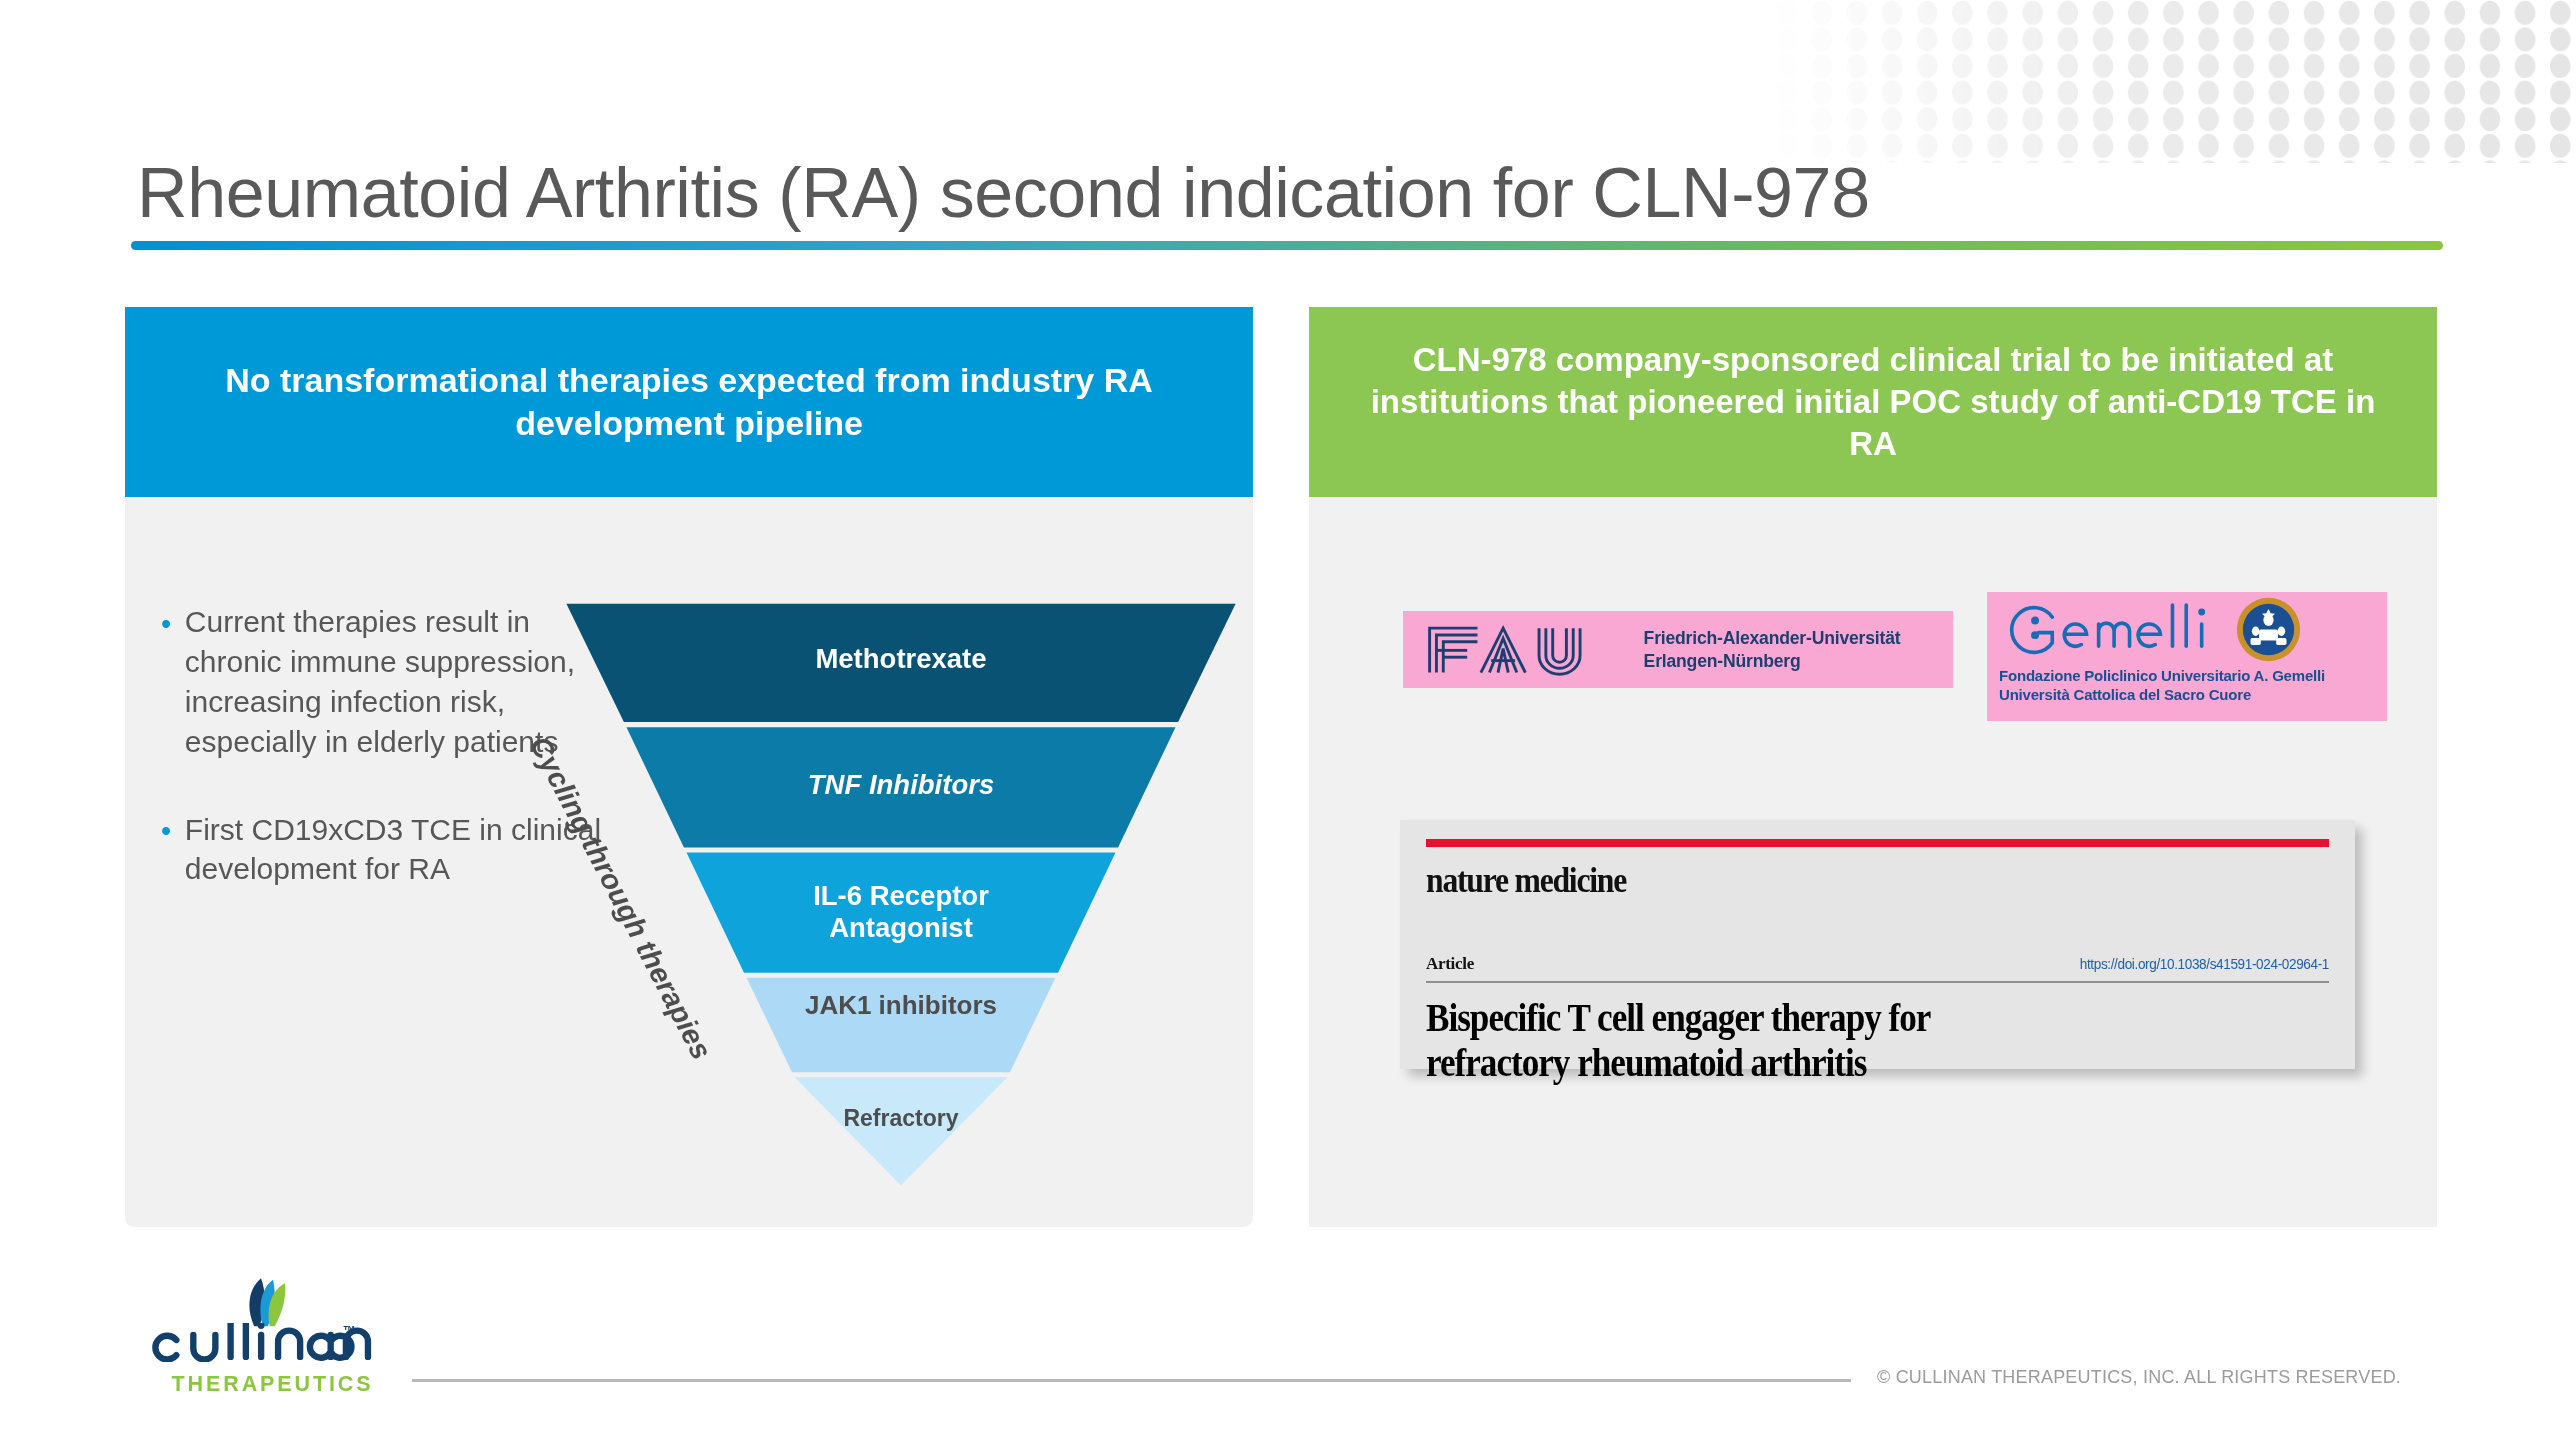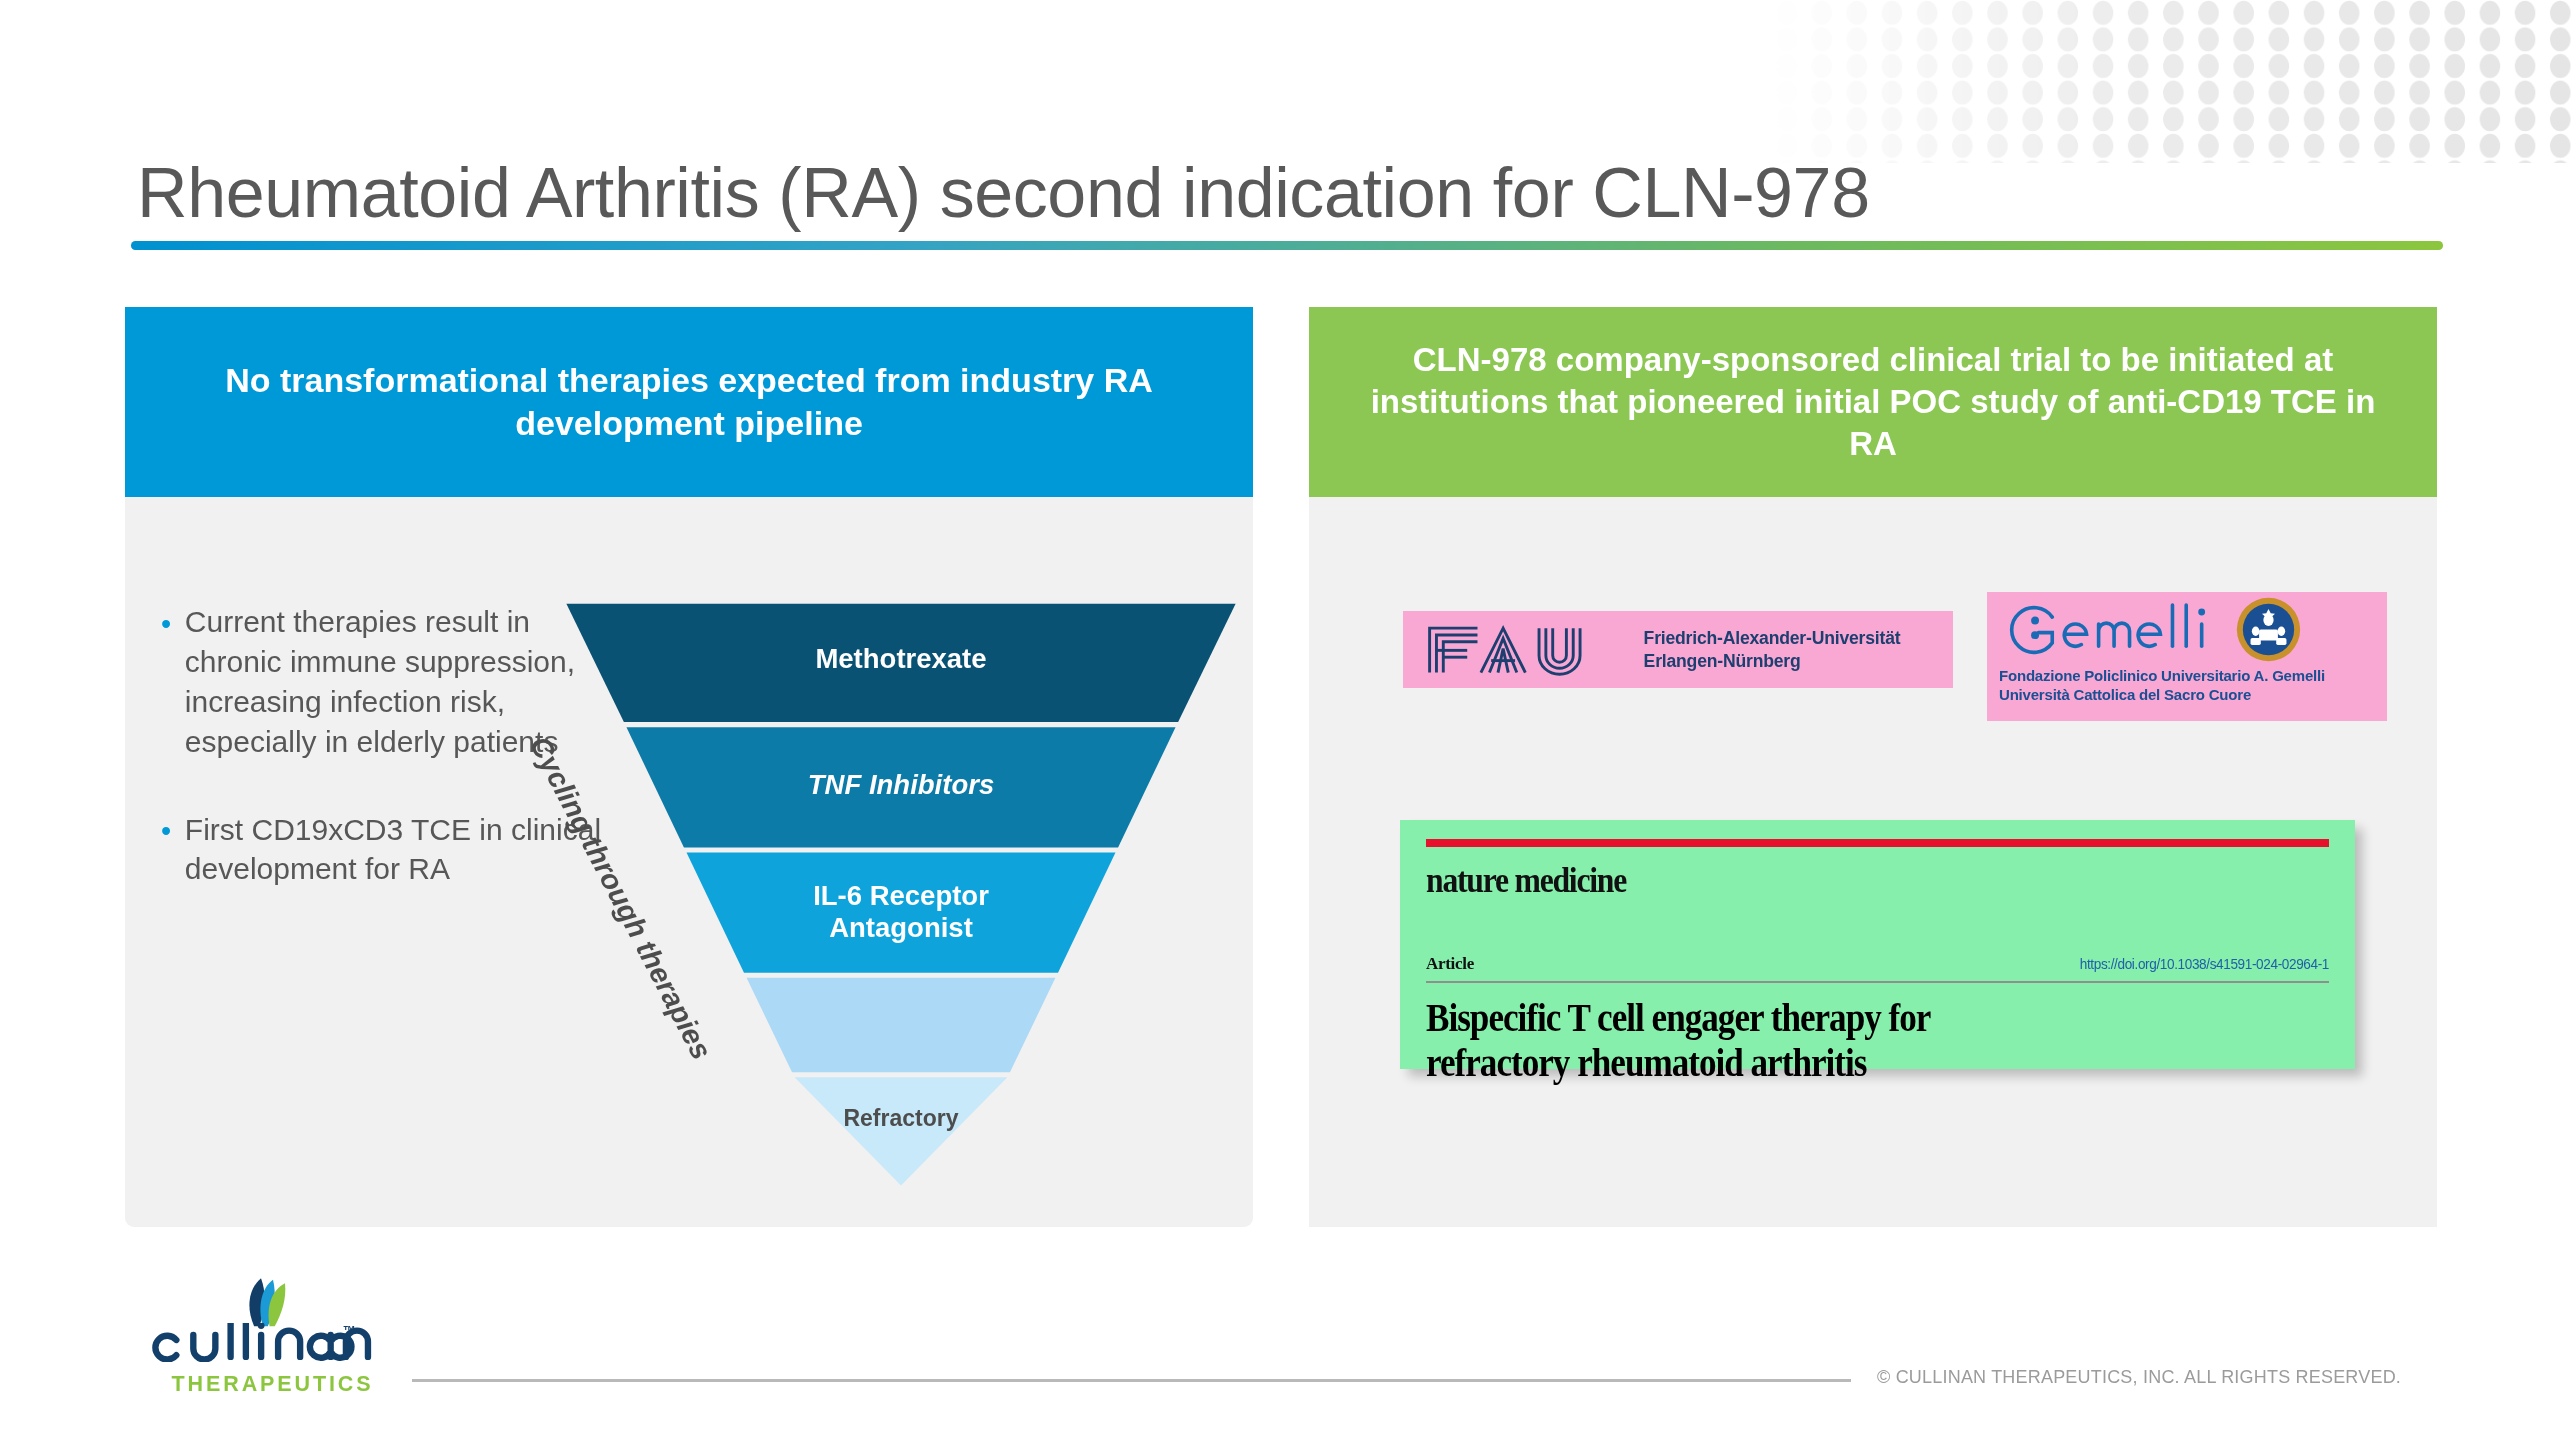--- a/index.html
+++ b/index.html
@@ -91,21 +91,21 @@
   .gem-seal { flex: none; width: 65px; height: 65px; margin-left: 12px; }
   .gem-sub {
     padding: 3.4px 0 0 12px; font-size: 15px; font-weight: bold;
     color: #1a4f93; line-height: 1.28; letter-spacing: -0.2px;
   }
 
   
   #nature-card {
     position: absolute; left: 1400px; top: 820px;
     width: 955px; height: 249px;
-    background: #86efac; box-shadow: 7.7px 7.7px 10.3px rgba(0,0,0,.22);
+    background: #e5e5e5; box-shadow: 7.7px 7.7px 10.3px rgba(0,0,0,.22);
     padding: 19px 26px 0 26px;
   }
   .nm-rule-red { height: 7.7px; background: #e8112d; width: 100%; }
   .nm-logo {
     margin-top: 12px; font-family: "Liberation Serif", serif;
     font-size: 36px; font-weight: 700; color: #111;
     letter-spacing: -1.4px; transform: scaleX(.88); transform-origin: left center;
   }
   .nm-metarow {
     display: flex; align-items: baseline; justify-content: space-between;
@@ -203,20 +203,21 @@
         <polygon points="145,292 645,292 578,432 212,432" fill="#0fa3dc"></polygon>
 
         <polygon points="215,438 575,438 522,548 268,548" fill="#acd9f5"></polygon>
 
         <polygon points="271,554 519,554 395,680" fill="#c8e9fa"></polygon>
       </svg>
 
       <div class="ftier-label" style="top:41px;font-size:27.5px;color:#fff;">Methotrexate</div>
       <div class="ftier-label" style="top:167px;font-size:27.5px;color:#fff;font-style:italic;">TNF Inhibitors</div>
       <div class="ftier-label" style="top:278px;font-size:27.5px;color:#fff;width:100%;padding:0 185px;">IL-6 Receptor Antagonist</div>
+      <div class="ftier-label" style="top:388px;font-size:26px;color:#4d4d4d;width:100%;padding:0 225px;">JAK1 inhibitors</div>
       <div class="ftier-label" style="top:503px;font-size:23px;color:#4d4d4d;">Refractory</div>
 
       <div class="cycling-label">Cycling through therapies</div>
     </div>
   </div>
 
   <div class="panel" id="panel-right">
     <div class="panel-head" id="head-right">CLN-978 company-sponsored clinical trial to be initiated at institutions that pioneered initial POC study of anti-CD19 TCE in RA</div>
   </div>
 

